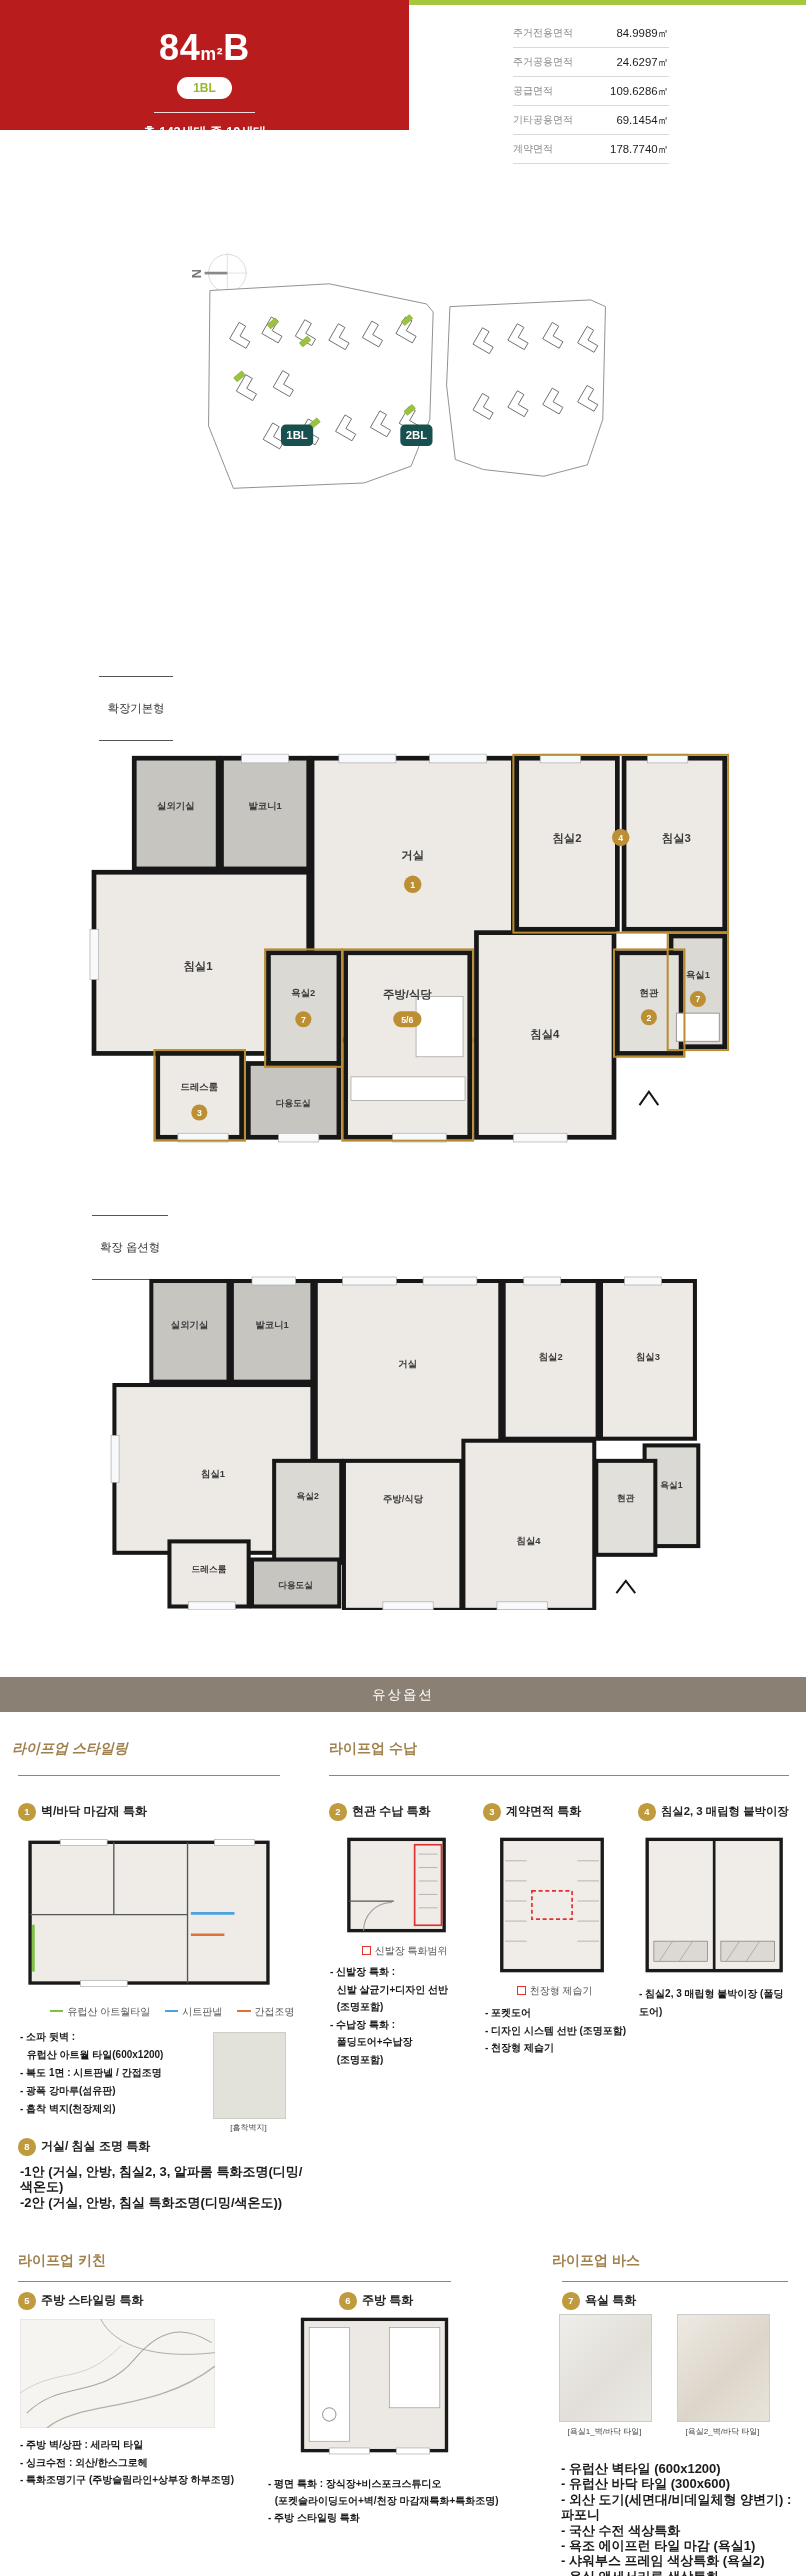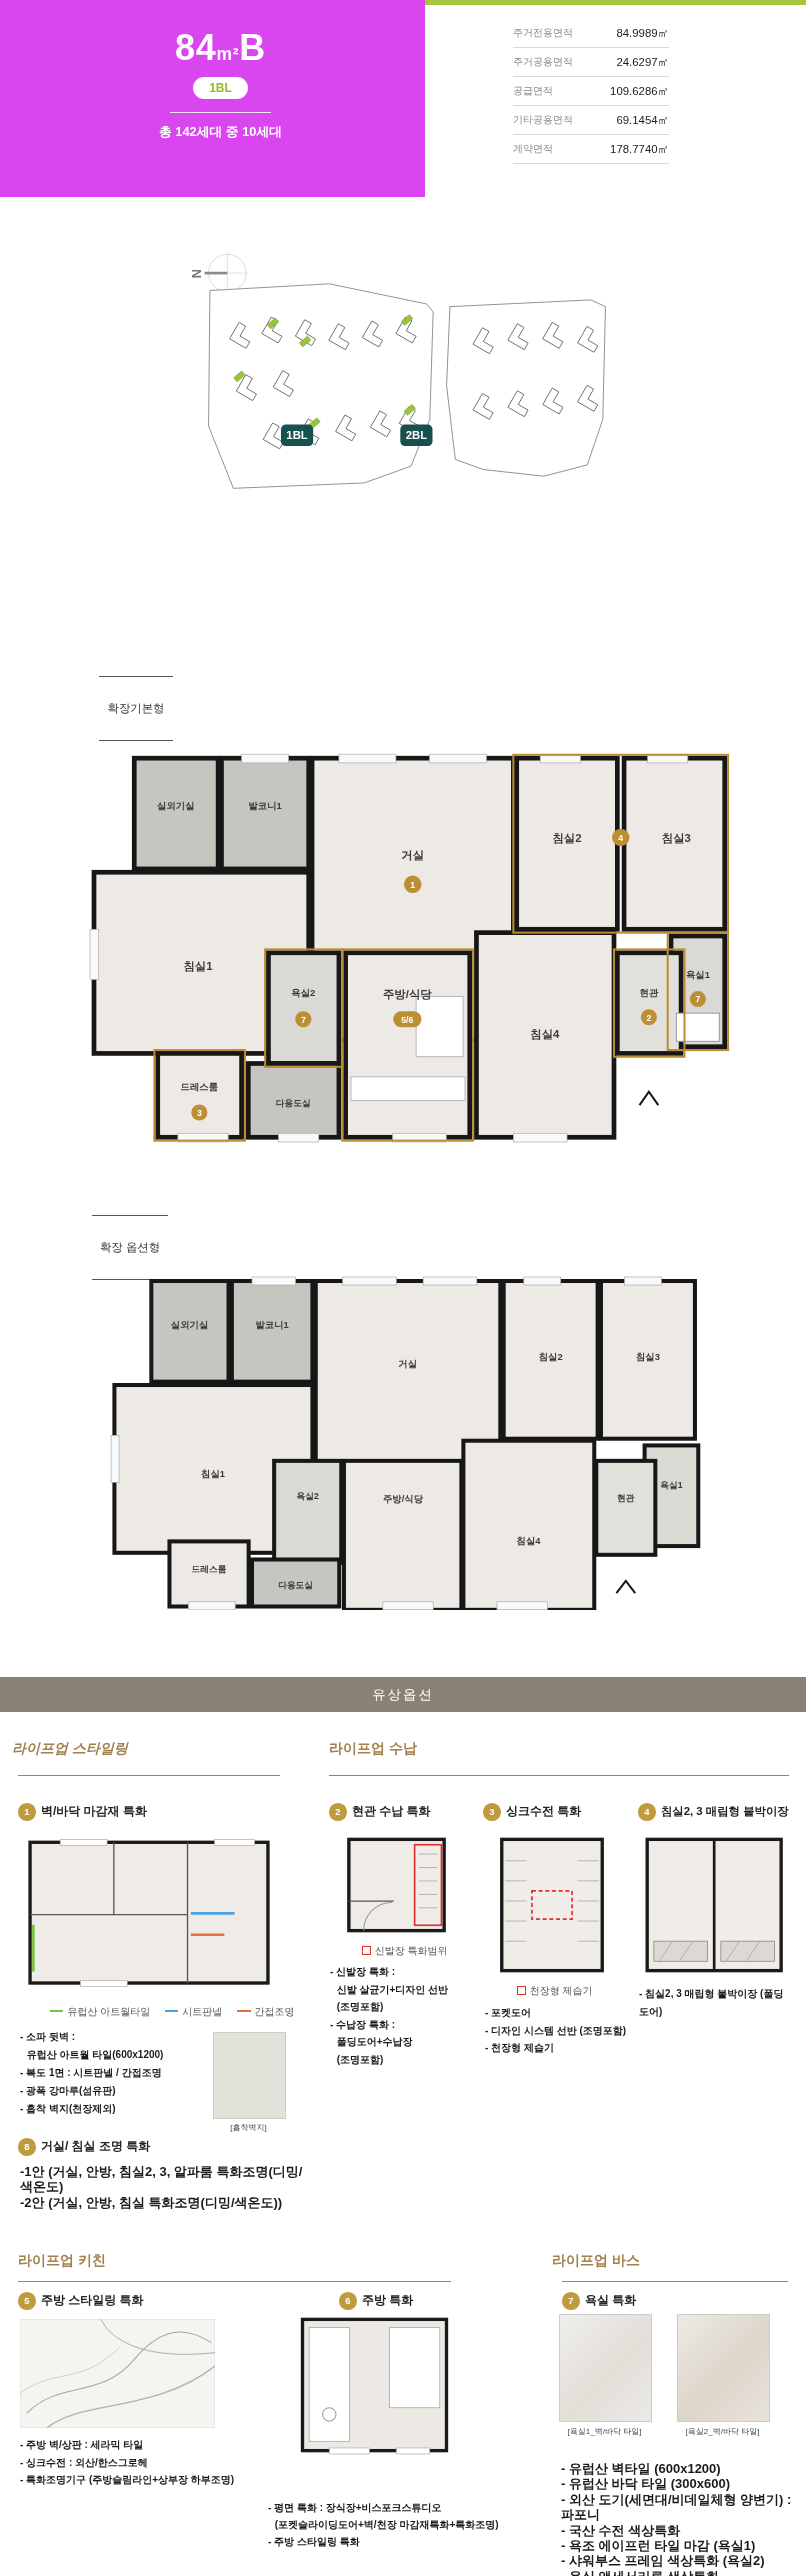--- a/index.html
+++ b/index.html
@@ -1,21 +1,21 @@
 <!DOCTYPE html>
 <html style="font-size:10.7px"><head>
 <meta charset="utf-8">
 <style>
   html,body{margin:0;padding:0;background:#fff;}
   .page{position:relative;width:806px;height:2576px;background:#fff;overflow:hidden;
         font-family:"Liberation Sans","DejaVu Sans",sans-serif;color:#222;}
   .abs{position:absolute;}
 
   
-  .hero{left:0;top:0;width:409px;height:197px;background:#d946ef;color:#fff;text-align:center;padding-left:16px;}
+  .hero{left:0;top:0;width:409px;height:130px;background:#b91c1c;color:#fff;text-align:center;}
   .top-strip{left:409px;top:0;width:397px;height:5.4px;background:#a5c73d;}
   .hero-title{padding-top:27px;font-size:36px;font-weight:bold;letter-spacing:0.7px;}
   .hero-title .small{font-size:17.5px;font-weight:bold;}
   .hero-badge{display:inline-block;background:#fff;color:#96b92f;font-weight:bold;font-size:12px;
               padding:4px 16px;border-radius:13.4px;margin-top:8px;}
   .hero-divider{width:101px;height:0.7px;background:rgba(255,255,255,.85);margin:13.4px auto 0;}
   .hero-units{margin-top:10.7px;font-size:12.8px;font-weight:bold;}
 
   
   .area-table{left:513px;top:19px;width:156px;}
@@ -358,21 +358,21 @@
     <div>- 신발장 특화 :</div>
     <div class="cont">신발 살균기+디자인 선반</div>
     <div class="cont">(조명포함)</div>
     <div>- 수납장 특화 :</div>
     <div class="cont">폴딩도어+수납장</div>
     <div class="cont">(조명포함)</div>
   </div>
 
   <div class="abs item-title" style="left:483px;top:1803px;">
     <span class="num">3</span>
-    <span class="ititle">싱크수전 특화</span>
+    <span class="ititle">계약면적 특화</span>
   </div>
   <svg class="abs" style="left:485px;top:1834px;" width="134" height="142" viewBox="0 0 200 212">
     <rect x="25" y="8" width="150" height="196" fill="#f0ede8" stroke="#1a1a1a" stroke-width="5"></rect>
     <g stroke="#999" stroke-width="1">
       <line x1="30" y1="40" x2="62" y2="40"></line>
         <line x1="30" y1="70" x2="62" y2="70"></line>
         <line x1="30" y1="100" x2="62" y2="100"></line>
         <line x1="30" y1="130" x2="62" y2="130"></line>
         <line x1="30" y1="160" x2="62" y2="160"></line>
       <line x1="138" y1="40" x2="170" y2="40"></line>
@@ -435,21 +435,21 @@
     <span class="ititle">주방 특화</span>
   </div>
   <svg class="abs" style="left:289px;top:2314px;" width="171" height="142" viewBox="0 0 255 212">
     <rect x="20" y="8" width="215" height="196" fill="#ece9e4" stroke="#1a1a1a" stroke-width="5"></rect>
     <rect x="30" y="20" width="60" height="170" fill="#fff" stroke="#999" stroke-width="1"></rect>
     <rect x="150" y="20" width="75" height="120" fill="#fff" stroke="#999" stroke-width="1"></rect>
     <circle cx="60" cy="150" r="10" fill="#fff" stroke="#999" stroke-width="1.5"></circle>
     <rect x="60" y="200" width="60" height="9" fill="#fff" stroke="#aaa" stroke-width="1"></rect>
     <rect x="160" y="200" width="50" height="9" fill="#fff" stroke="#aaa" stroke-width="1"></rect>
   </svg>
-  <div class="abs bullets" style="left:268px;top:2475px;width:268px;line-height:17px;margin-top:24px;">
+  <div class="abs bullets" style="left:268px;top:2475px;width:268px;line-height:17px;">
     <div>- 평면 특화 : 장식장+비스포크스튜디오</div>
     <div class="cont">(포켓슬라이딩도어+벽/천장 마감재특화+특화조명)</div>
     <div>- 주방 스타일링 특화</div>
   </div>
 
   <div class="abs opt-header" style="left:544px;top:2252px;margin-left:8px;">라이프업 바스</div>
   <div class="abs hline" style="left:562px;top:2281px;width:226px;"></div>
 
   <div class="abs item-title" style="left:562px;top:2292px;">
     <span class="num">7</span>

